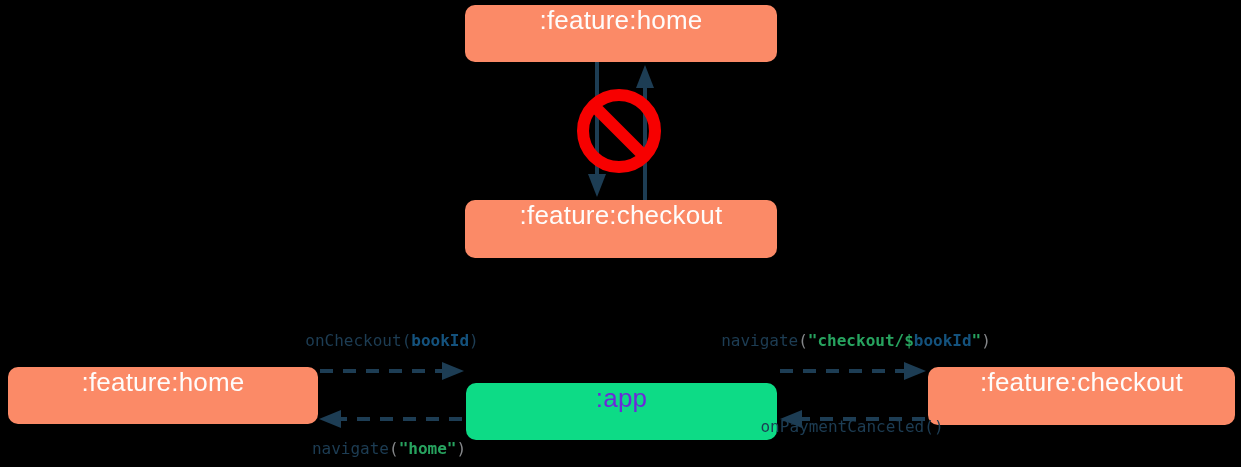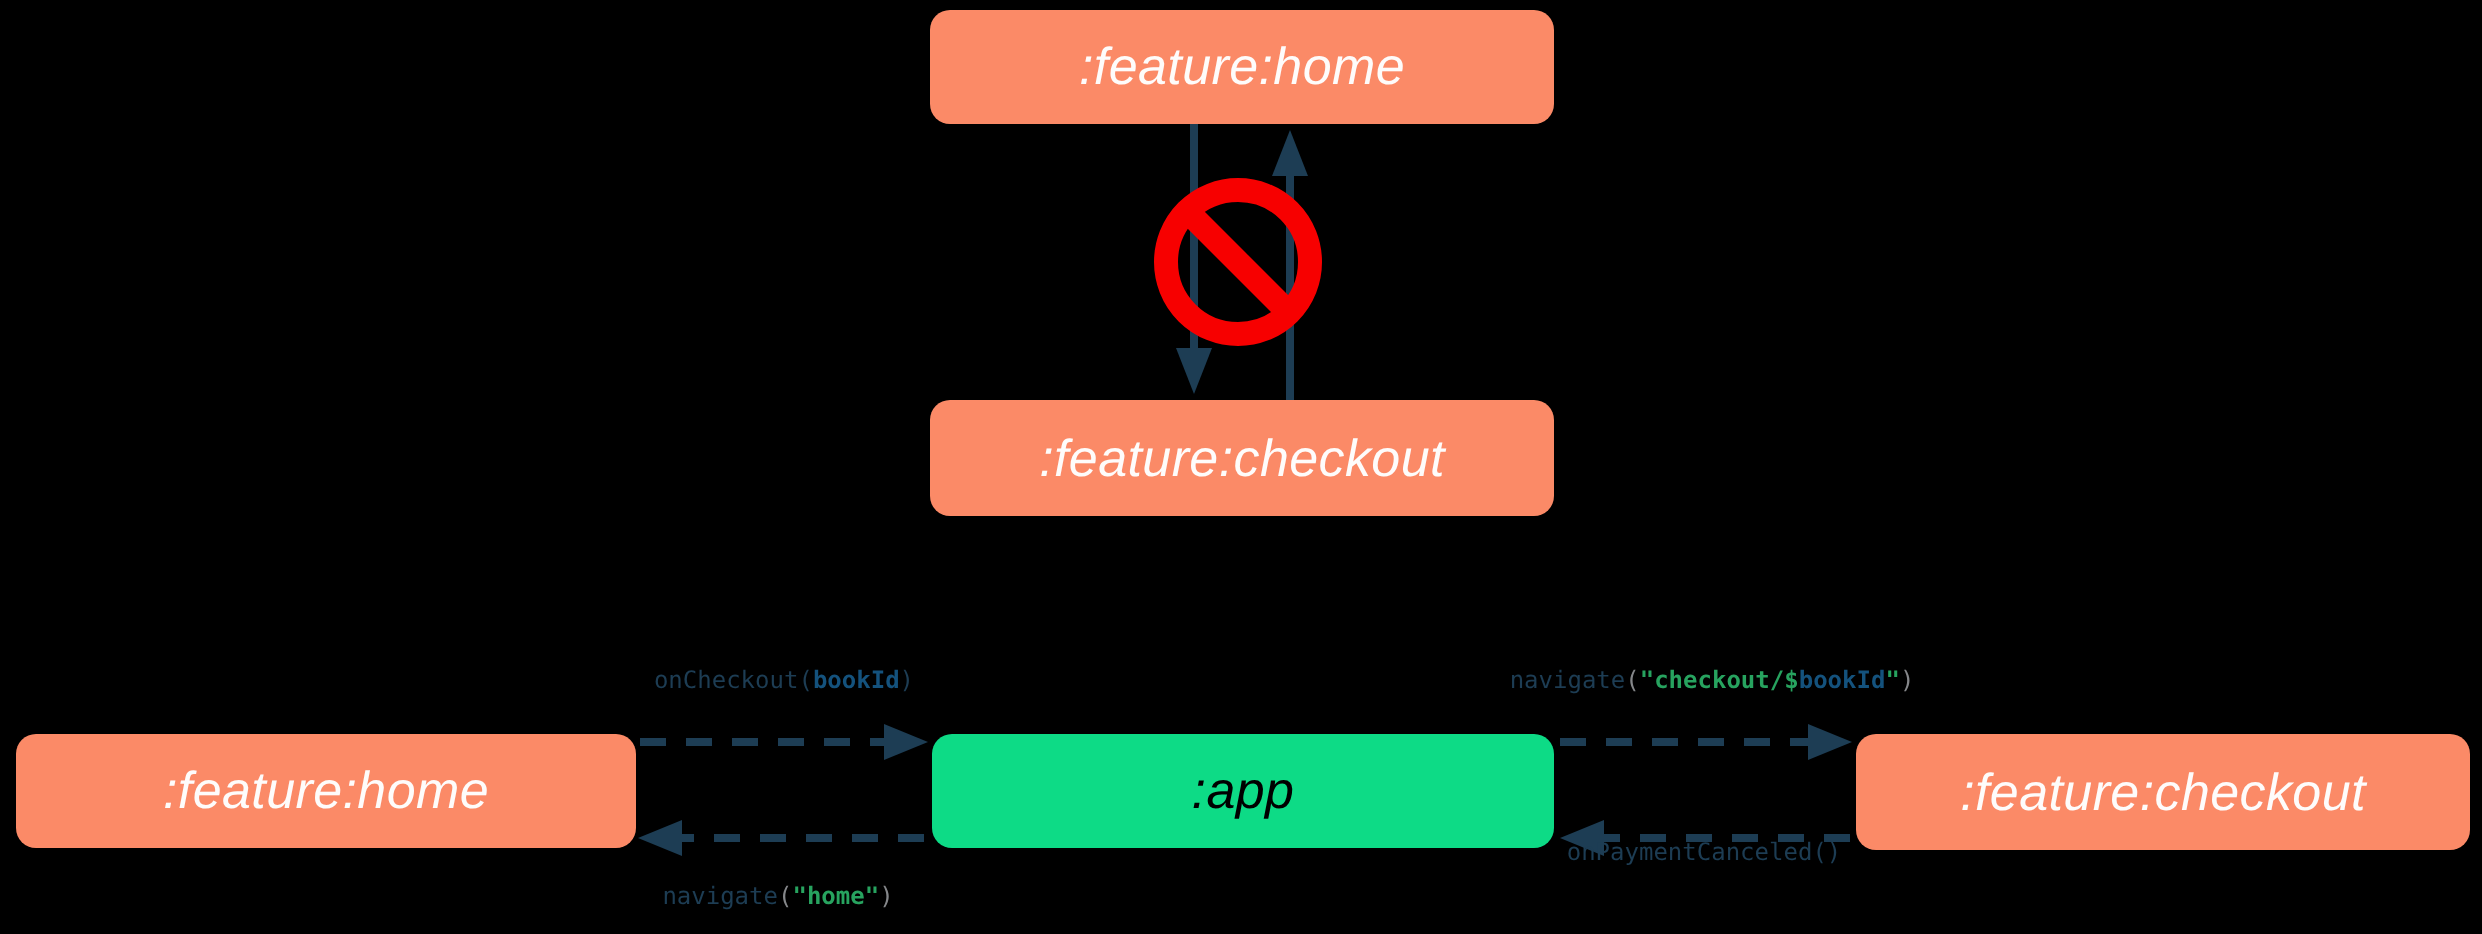--- a/index.html
+++ b/index.html
@@ -12,34 +12,33 @@
     width: 1241px;
     height: 467px;
     background: #000000;
     overflow: hidden;
     font-family: "Liberation Sans", sans-serif;
   }
   .node {
     position: absolute;
     border-radius: 10px;
     display: flex;
-    align-items: center;
     justify-content: center;
     font-size: 26px;
     letter-spacing: 0.2px;
     white-space: nowrap;
-    font-style: italic;
   }
   .node-feature {
     background: #fb8a67;
     color: #fefcfb;
   }
   .node-app {
     background: #0ddb86;
-    color: #000000;
+    color: #6d28d9;
+    margin-top: 16px;
   }
   
   .top-home      { left: 465px; top: 5px;   width: 312px; height: 57px; }
   .top-checkout  { left: 465px; top: 200px; width: 312px; height: 58px; }
   
   .bot-home      { left: 8px;   top: 367px; width: 310px; height: 57px; }
   .bot-app       { left: 466px; top: 367px; width: 311px; height: 57px; }
   .bot-checkout  { left: 928px; top: 367px; width: 307px; height: 58px; }
 
   .arrows-layer {
@@ -53,21 +52,21 @@
     left: 574px;
     top: 86px;
     width: 90px;
     height: 90px;
   }
   .code-label {
     position: absolute;
     transform: translateX(-50%);
     white-space: nowrap;
     font-family: "DejaVu Sans Mono", monospace;
-    font-size: 12px;
+    font-size: 16px;
     line-height: 23px;
     color: #1d3d54;
   }
   .lbl-oncheckout        { left: 392px; top: 329px; }
   .lbl-navigate-checkout { left: 856px; top: 329px; }
   .lbl-navigate-home     { left: 389px; top: 437px; }
   .lbl-onpaymentcanceled { left: 852px; top: 415px; }
 
   .code-str   { color: #27a35f; font-weight: bold; }
   .code-var   { color: #14527d; font-weight: bold; }

